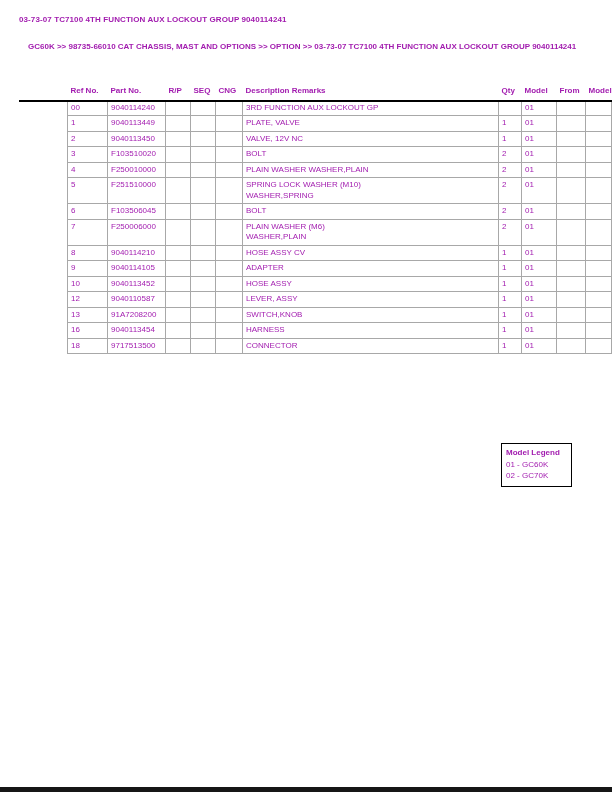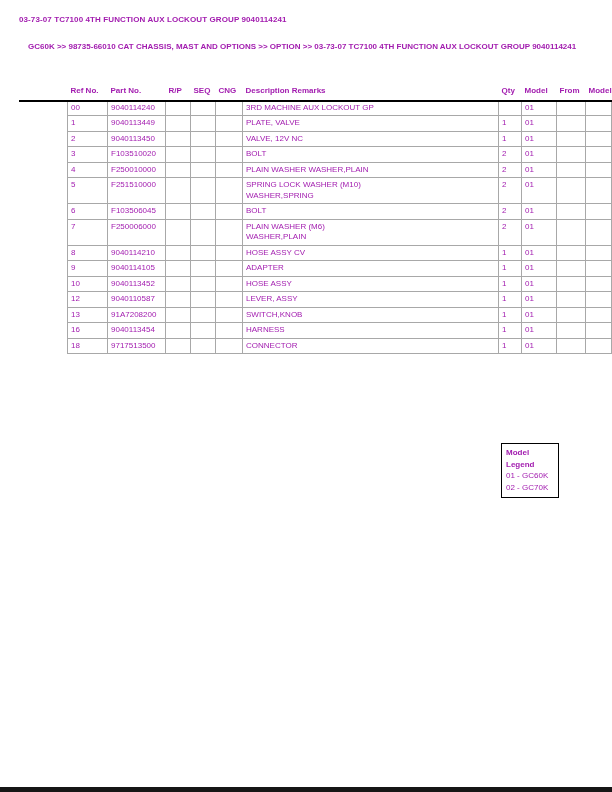--- a/index.html
+++ b/index.html
@@ -65,21 +65,21 @@
     vertical-align: top;
     line-height: 10.5px;
     height: 15px;
     overflow: hidden;
   }
   table.parts tbody td.desc { white-space: pre-line; }
   .legend-box {
     position: absolute;
     left: 501px;
     top: 443px;
-    width: 58px;
+    width: 71px;
     border: 1px solid #000000;
     padding: 3px 4px 4px 4px;
     font-size: 8px;
     line-height: 11.5px;
   }
   .legend-title { font-weight: 700; }
   .bottom-bar {
     position: absolute;
     left: 0;
     bottom: 0;
@@ -126,21 +126,21 @@
           <th>M/R</th>
         </tr>
     </thead>
     <tbody>
         <tr>
           <td>00</td>
           <td>9040114240</td>
           <td></td>
           <td></td>
           <td></td>
-          <td class="desc">3RD MACHINE AUX LOCKOUT GP</td>
+          <td class="desc">3RD FUNCTION AUX LOCKOUT GP</td>
           <td></td>
           <td>01</td>
           <td></td>
           <td></td>
           <td>S</td>
         </tr>
         <tr>
           <td>1</td>
           <td>9040113449</td>
           <td></td>

